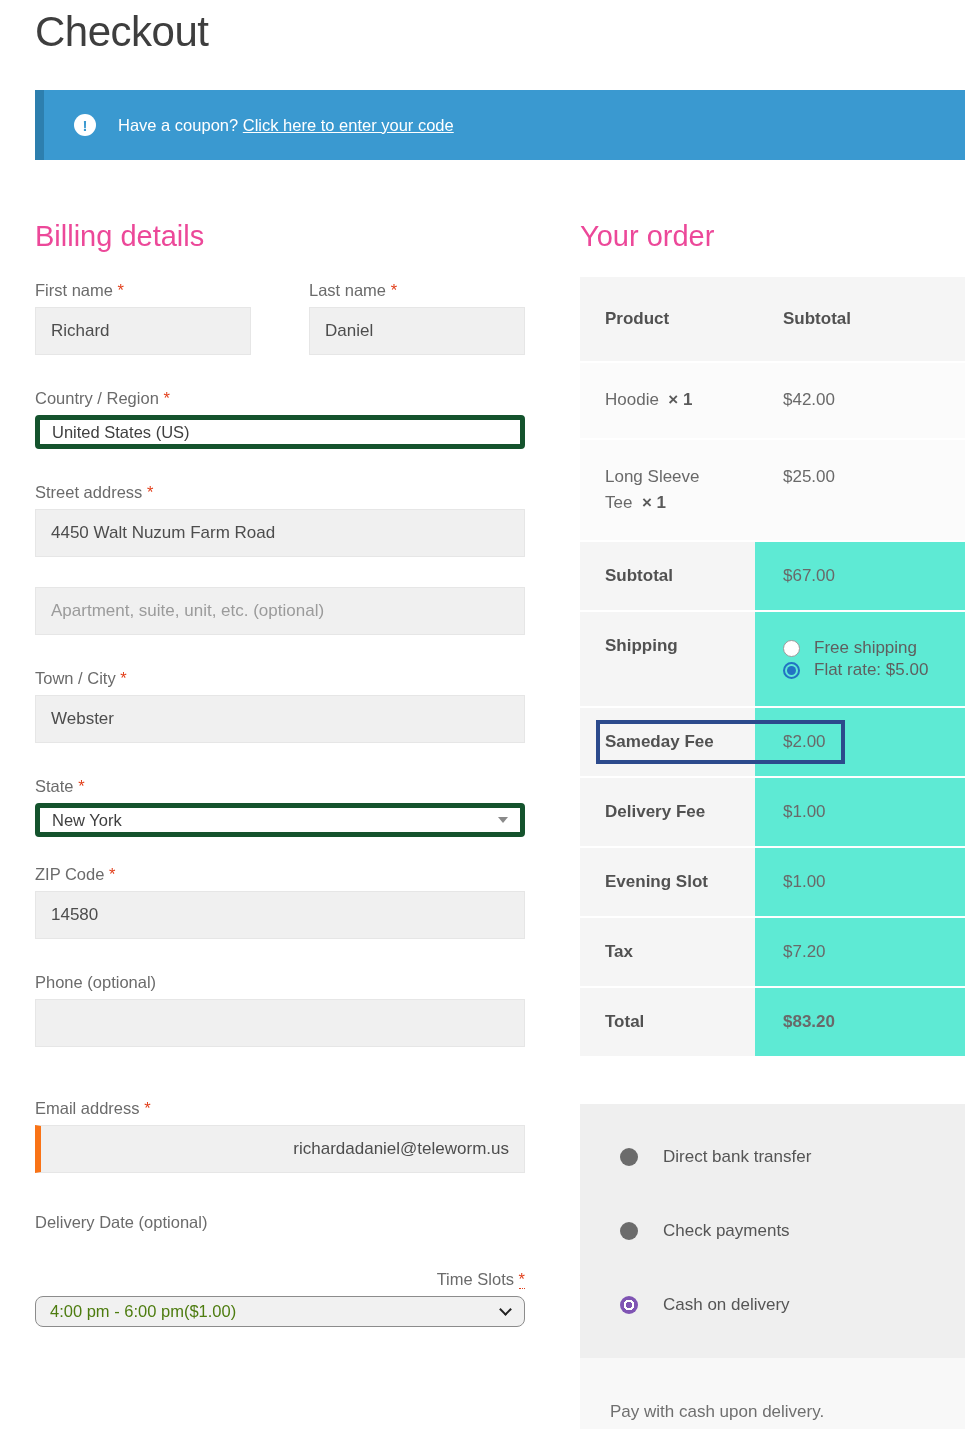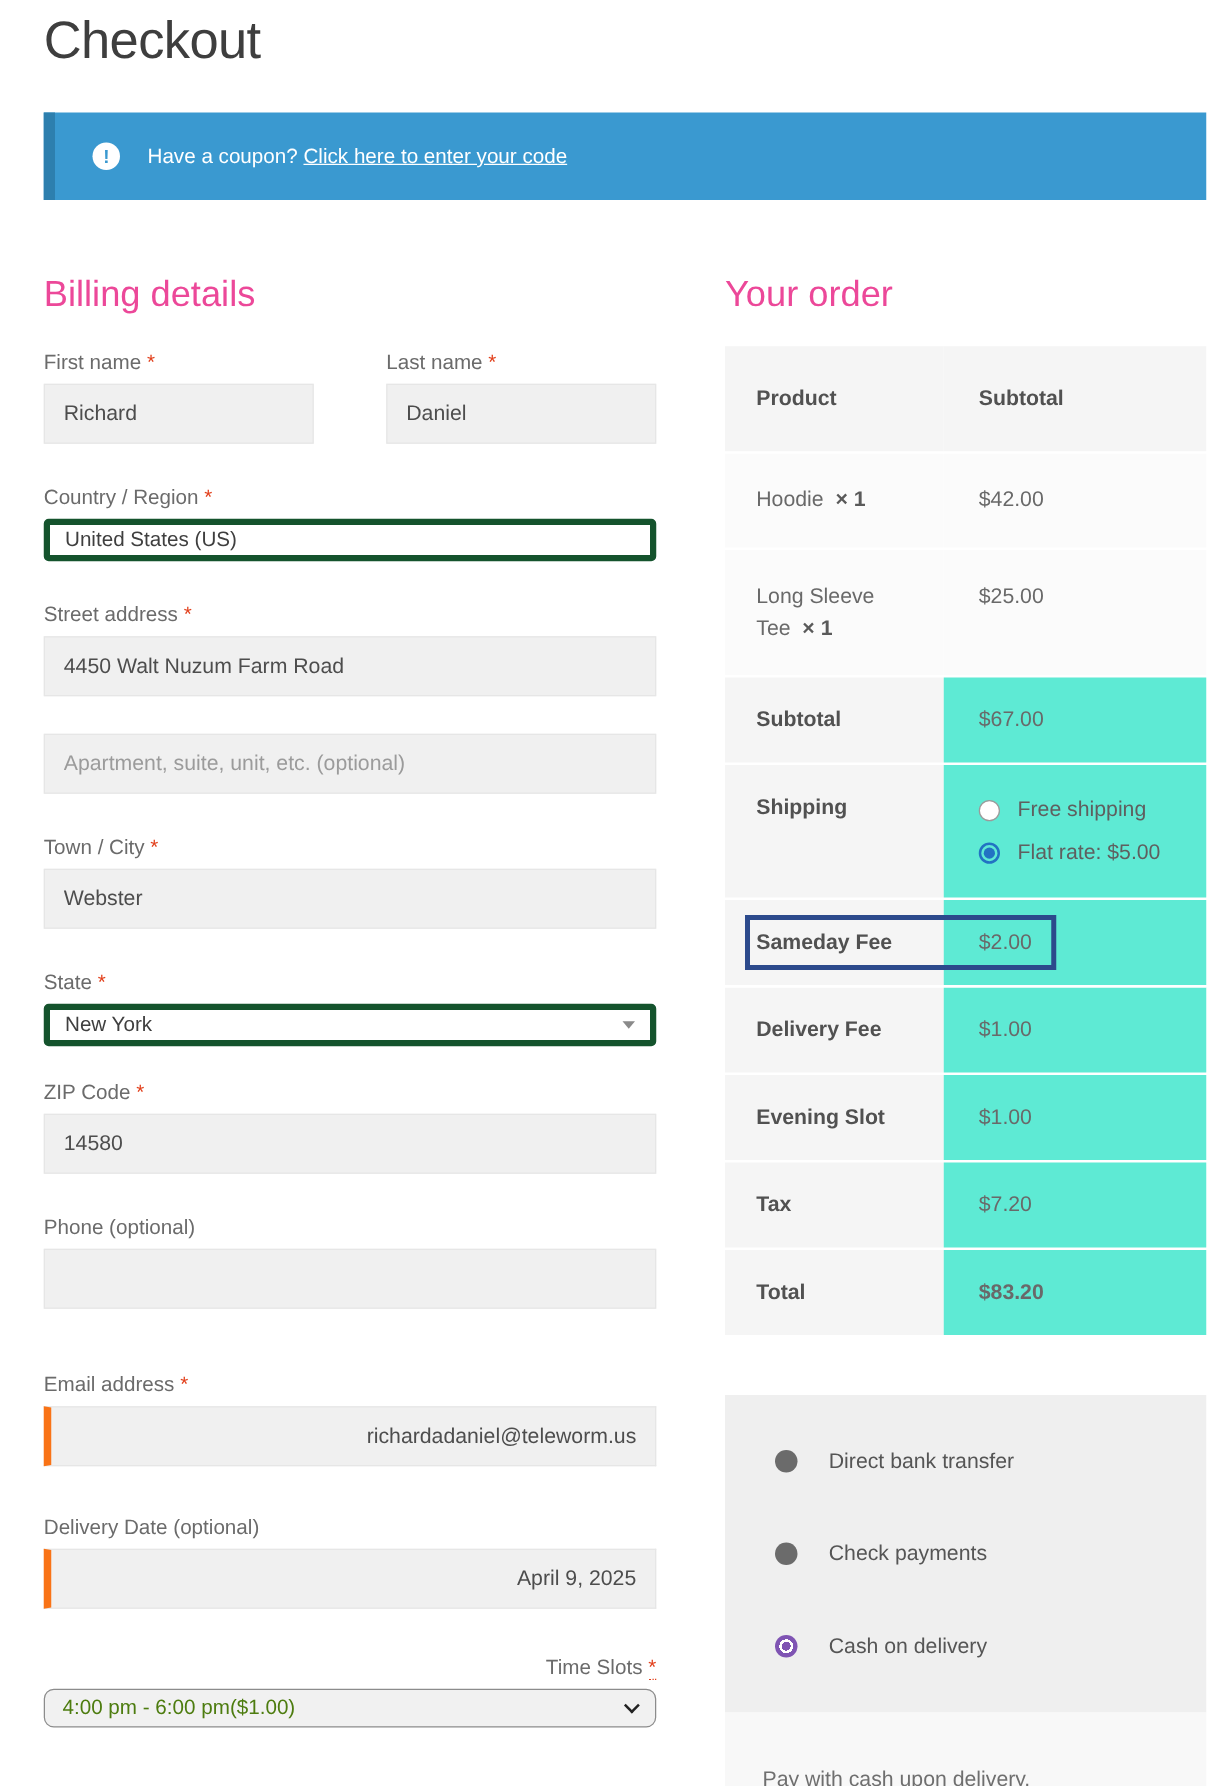--- a/index.html
+++ b/index.html
@@ -43,21 +43,21 @@
   .cl { padding:24px 32px 24px 25px; }
   .cv { padding:24px 0 24px 28px; }
   .t-head .cl, .t-head .cv { background:#f5f5f5; font-weight:700; color:#515151; padding-top:32px; padding-bottom:32px; }
   .t-item .cl, .t-item .cv { background:#fbfbfb; color:#696969; line-height:1.55; }
   .t-foot .cl { background:#f5f5f5; font-weight:700; color:#515151; }
   .t-foot .cv { background:#5eead4; color:#696969; }
   .qty { font-weight:700; color:#5a5a5a; }
   .total-v { font-weight:700; color:#474747; }
 
   
-  .ship-opt { display:flex; align-items:center; gap:14px; margin-bottom:14px; color:#5f5f5f; cursor:pointer; }
+  .ship-opt { display:flex; align-items:center; gap:14px; margin-bottom:2px; color:#5f5f5f; cursor:pointer; }
   .ship-opt:last-child { margin-bottom:0; }
   .r-blank { width:17px; height:17px; border-radius:50%; border:1px solid #9b9b9b; background:#fff; flex:0 0 auto; }
   .r-blue { width:17px; height:17px; border-radius:50%; border:2px solid #2273c3; position:relative; flex:0 0 auto; }
   .r-blue::after { content:""; position:absolute; inset:2px; background:#2273c3; border-radius:50%; }
 
   
   .rel { position:relative; }
   .hl-frame { position:absolute; left:16px; top:50%; transform:translateY(-50%); width:249px; height:44px; border:4px solid #2c4a8c; pointer-events:none; z-index:2; }
 
   
@@ -138,21 +138,20 @@
         <input class="tf" type="text" value="" style="">
       </div>
 
       <div class="frow" style="margin-bottom:40px;">
         <label class="flabel"><span>Email address</span> <span class="req">*</span></label>
         <input class="tf valid" type="text" value="richardadaniel@teleworm.us" style="">
       </div>
 
       <div class="frow" style="margin-bottom:38px;">
         <label class="flabel">Delivery Date (optional)</label>
-        <input class="tf valid" type="text" value="April 9, 2025" style="">
       </div>
 
       <div class="frow" style="margin-bottom:16px;text-align:right;">
         <label class="flabel"><span>Time Slots</span> <span class="req dotted">*</span></label>
         <div class="native-sel">
           <span>4:00 pm - 6:00 pm($1.00)</span>
           <span class="chev"></span>
         </div>
       </div>
     </div>

